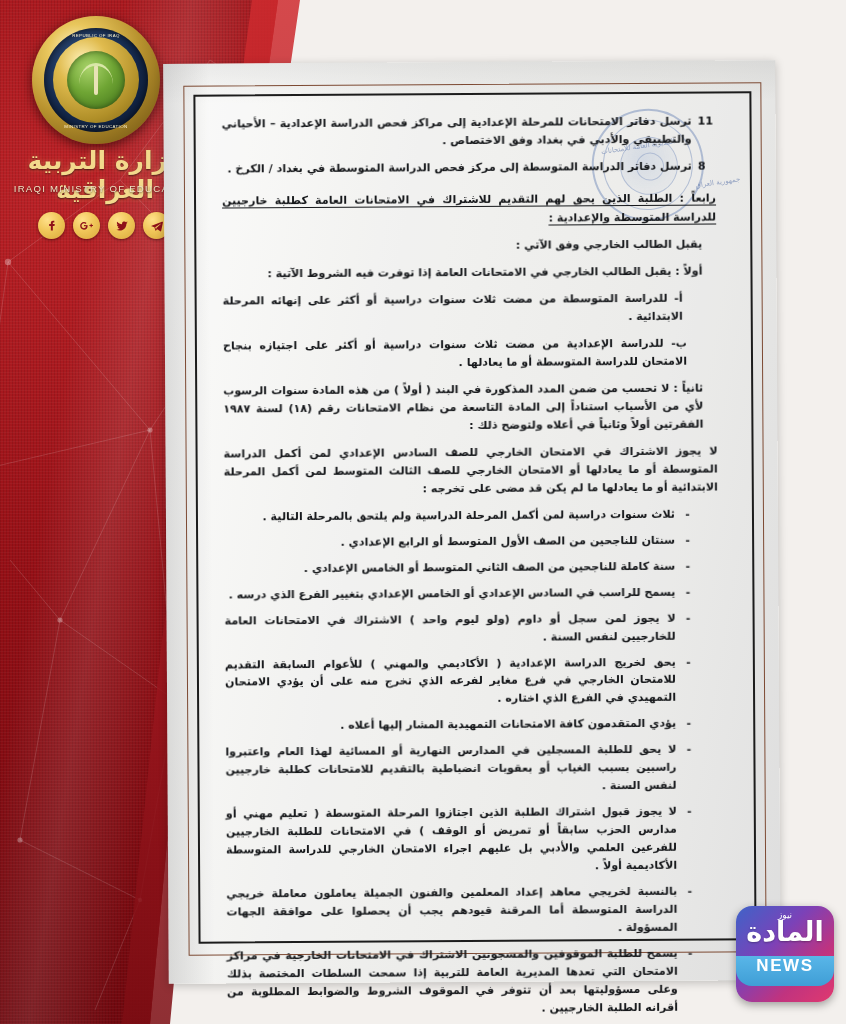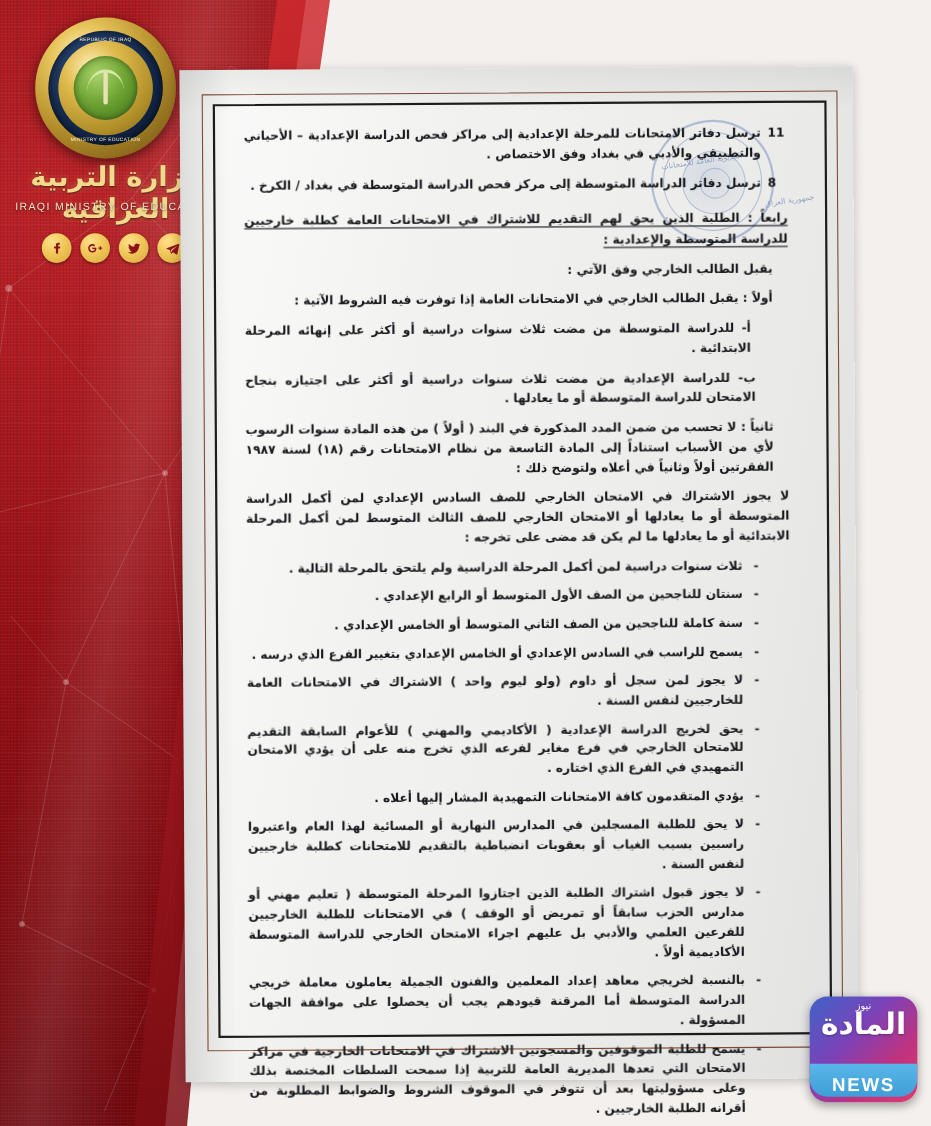--- a/index.html
+++ b/index.html
@@ -304,24 +304,24 @@
     position: absolute;
     left: 0; right: 0; top: 4px;
     text-align: center;
     color: #ffffff;
     font-size: 9px;
     font-family: "DejaVu Sans", sans-serif;
     direction: rtl;
   }
   .news-logo .logo-band {
     position: absolute;
-    left: 0; right: 0; bottom: 5px;
+    left: 0; right: 0; bottom: 16px;
     height: 30px;
     background: linear-gradient(180deg, #59b6e8 0%, #3f9ed6 100%);
-    display: flex; align-items: flex-end; justify-content: center;
+    display: flex; align-items: flex-start; justify-content: center;
     border-radius: 0 0 16px 16px;
   }
   .news-logo .logo-band span {
     color: #ffffff;
     font-size: 17px;
     font-weight: bold;
     letter-spacing: 1.6px;
     font-family: "Liberation Sans", sans-serif;
     direction: ltr;
   }

